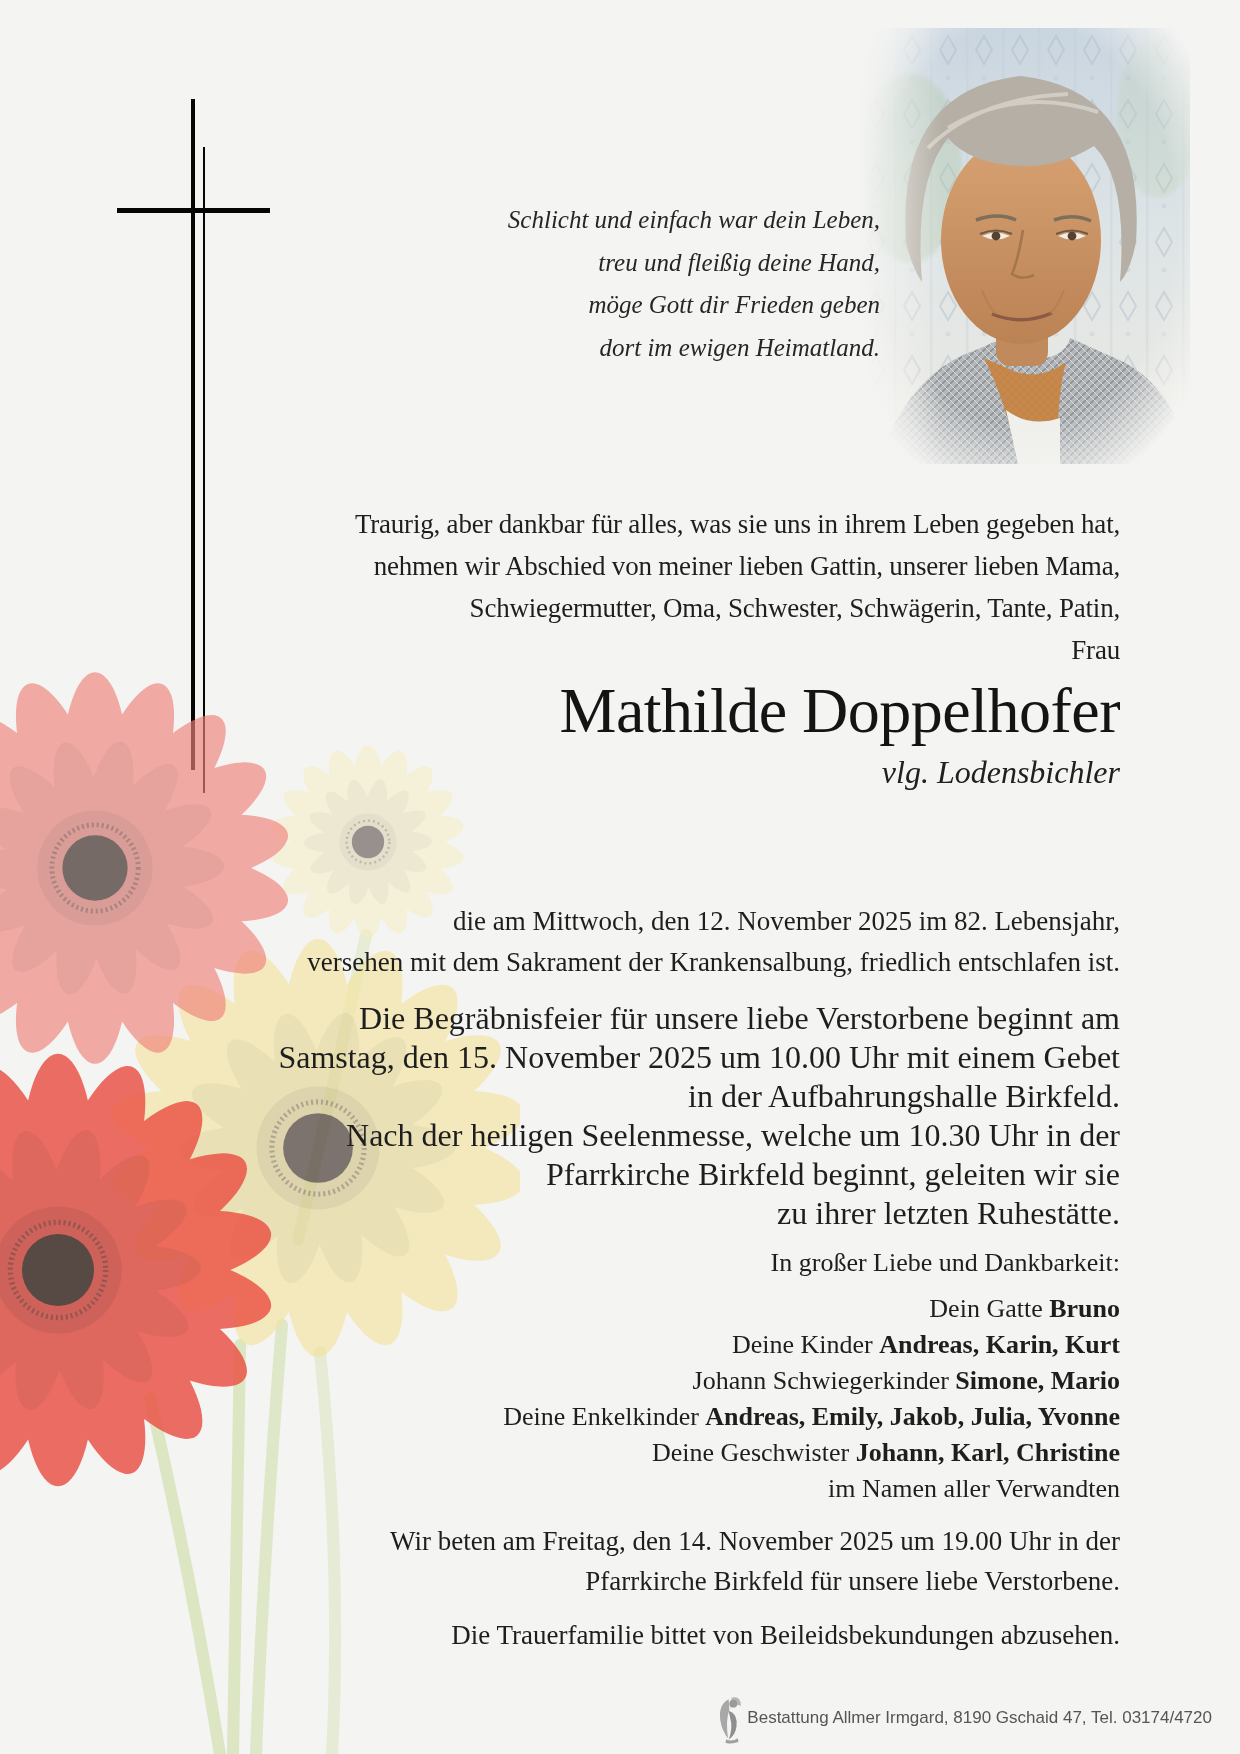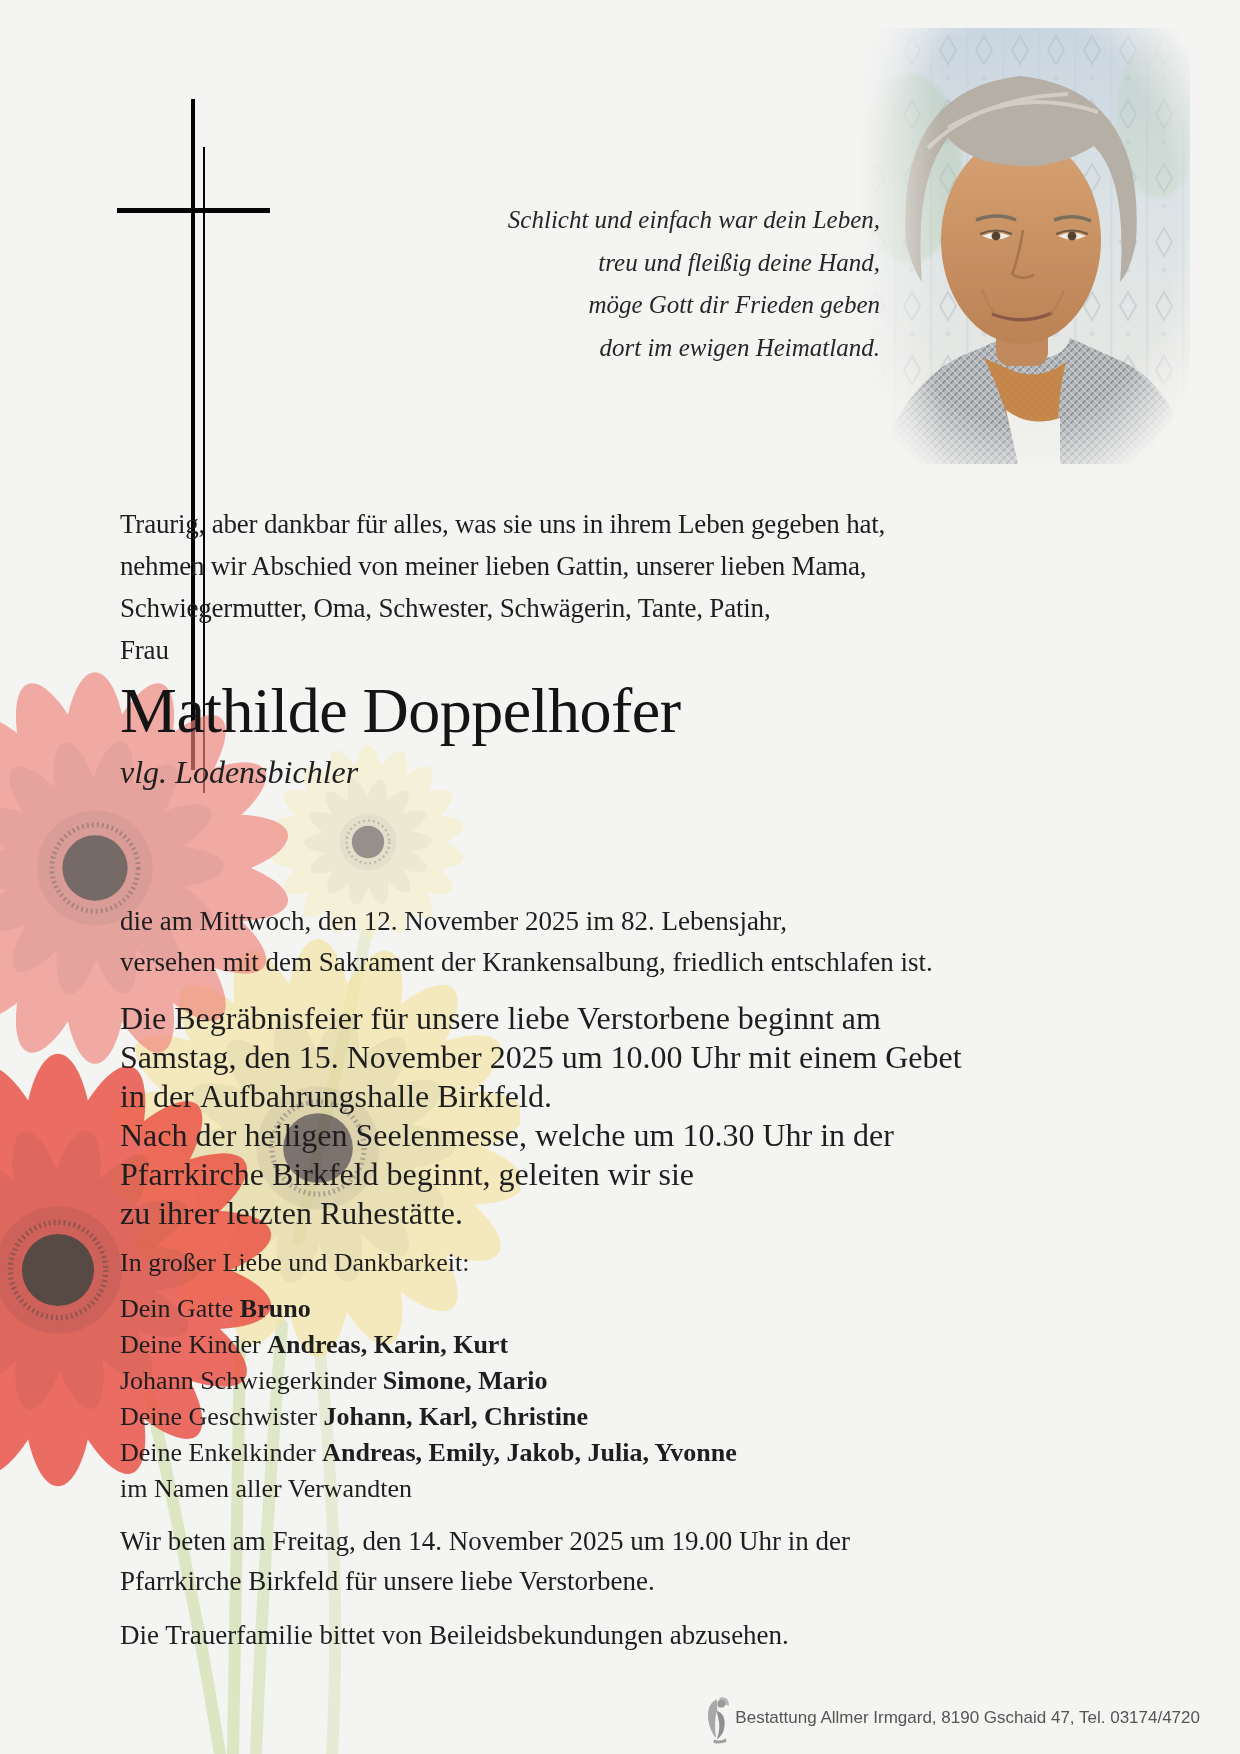--- a/index.html
+++ b/index.html
@@ -17,35 +17,35 @@
   
   .flowers{position:absolute;left:0;top:0;z-index:1;filter:blur(0.6px);}
   
   .photo{position:absolute;left:858px;top:28px;width:332px;height:436px;z-index:2;}
   
   .verse{
     position:absolute;left:260px;top:199px;width:620px;z-index:3;
     text-align:right;font-style:italic;font-size:25px;line-height:42.5px;color:#262626;
   }
   
-  .col{position:absolute;left:120px;top:0;width:1000px;text-align:left;z-index:3;}
+  .col{position:absolute;left:120px;top:0;width:1000px;text-align:right;z-index:3;}
   .intro{margin-top:503px;font-size:27px;line-height:42px;letter-spacing:-0.2px;}
   .name{margin-top:2px;font-size:64px;line-height:76px;font-weight:400;color:#141414;letter-spacing:-0.5px;}
   .vlg{font-size:32px;line-height:46px;font-style:italic;color:#202020;}
   .death{margin-top:106px;font-size:27px;line-height:41px;}
   .funeral{margin-top:16px;font-size:32px;line-height:39px;}
   .closing{margin-top:12px;font-size:26px;line-height:36px;}
   .family{margin-top:10px;font-size:26px;line-height:36px;}
   .family .names{font-weight:700;}
   .prayer{margin-top:14px;font-size:27px;line-height:40px;}
   .note{margin-top:16px;font-size:27px;line-height:36px;}
   
   .footer{
     position:absolute;left:0;right:0;bottom:10px;z-index:3;
-    display:flex;justify-content:flex-end;align-items:center;gap:4px;padding-right:40px;
+    display:flex;justify-content:flex-end;align-items:center;gap:4px;padding-right:28px;
     font-family:"Liberation Sans",sans-serif;font-size:17px;color:var(--footer-text-color,#555);
   }
 </style>
 </head>
 <body>
 
 <div class="page">
 
   <div>
     <div class="cross-line cross-v-main"></div>
@@ -321,26 +321,26 @@
       </div>
       <div>
         <span>Deine Kinder</span>
         <span class="names">Andreas, Karin, Kurt</span>
       </div>
       <div>
         <span>Johann Schwiegerkinder</span>
         <span class="names">Simone, Mario</span>
       </div>
       <div>
+        <span>Deine Enkelkinder</span>
+        <span class="names">Andreas, Emily, Jakob, Julia, Yvonne</span>
+      </div>
+      <div>
         <span>Deine Geschwister</span>
         <span class="names">Johann, Karl, Christine</span>
-      </div>
-      <div>
-        <span>Deine Enkelkinder</span>
-        <span class="names">Andreas, Emily, Jakob, Julia, Yvonne</span>
       </div>
       <div>
         <span>im Namen aller Verwandten</span>
         <span class="names"></span>
       </div>
     </div>
 
     <div class="prayer">
       <div>Wir beten am Freitag, den 14. November 2025 um 19.00 Uhr in der</div>
       <div>Pfarrkirche Birkfeld für unsere liebe Verstorbene.</div>

